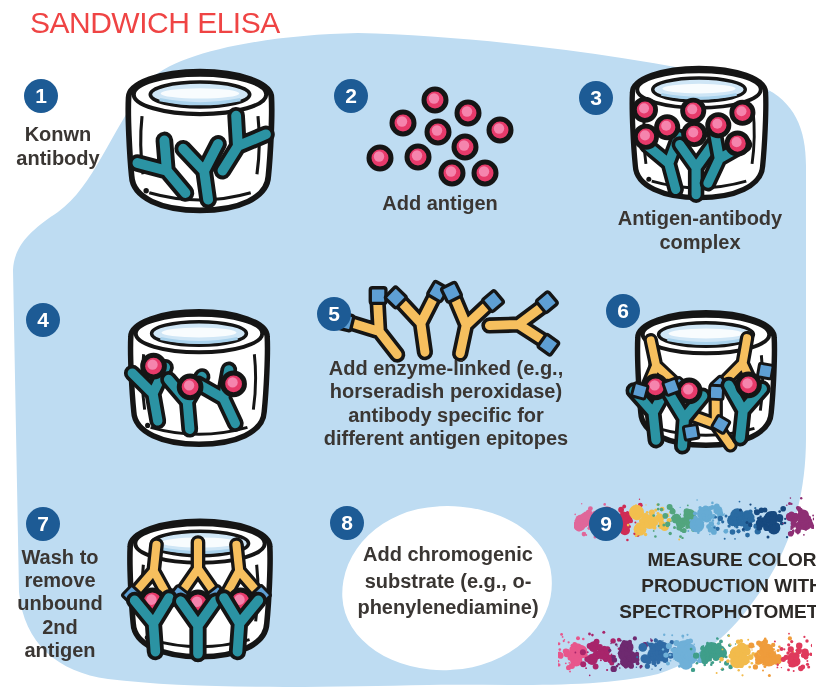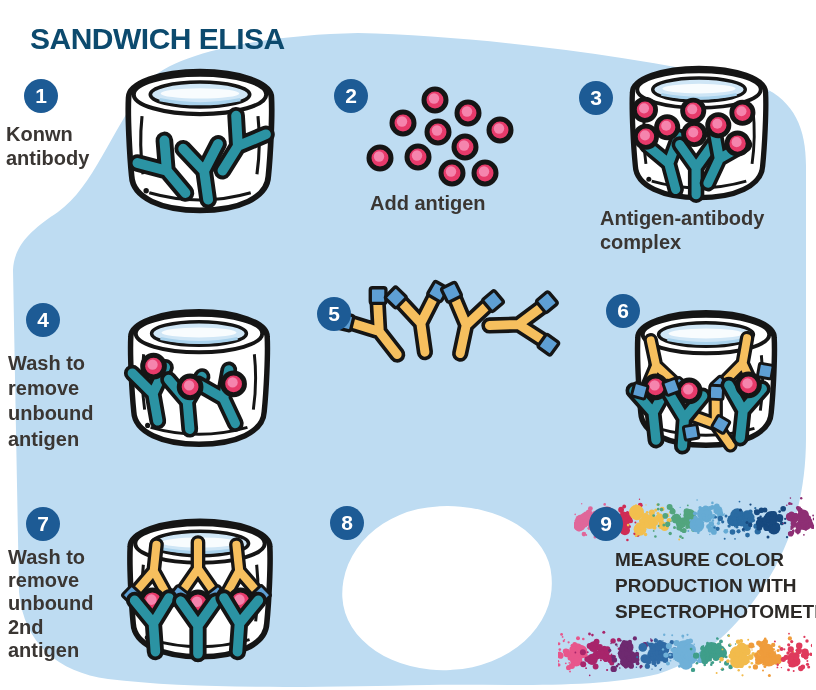--- a/index.html
+++ b/index.html
@@ -1,25 +1,25 @@
 <!DOCTYPE html>
 <html><head>
 <meta charset="utf-8">
 <style>
   html,body{margin:0;padding:0;background:#fff;}
   .stage{position:relative;width:816px;height:690px;background:#ffffff;overflow:hidden;
          font-family:"Liberation Sans",sans-serif;}
   .abs{position:absolute;}
   .blob{left:0;top:0;z-index:0;}
-  .title{left:30px;top:6px;font-size:30px;font-weight:bold;color:#0c4a6e;
-         letter-spacing:-0.5px;z-index:5;margin-top:16px;}
+  .title{left:30px;top:6px;font-size:30px;font-weight:normal;color:#ef4444;
+         letter-spacing:-0.5px;z-index:5;}
   .badge{position:absolute;width:34px;height:34px;border-radius:50%;background:#1d5b95;
          color:#fff;font-weight:bold;font-size:21px;display:flex;align-items:center;
          justify-content:center;z-index:6;}
-  .lbl{position:absolute;font-weight:bold;color:#3a3633;
+  .lbl{position:absolute;font-weight:bold;color:#3a3633;text-align:center;
        font-size:20px;line-height:1.2;z-index:5;}
   .cup{position:absolute;z-index:3;}
   .art{position:absolute;z-index:3;}
   .white-blob{position:absolute;left:342px;top:506px;width:210px;height:164px;
         background:#fff;border-radius:48% 52% 50% 50%/53% 47% 52% 48%;
         transform:rotate(-3deg);z-index:2;}
   .spray{position:absolute;z-index:4;}
   .lbl-dark{color:#2c2926;margin-left:38px;}
 </style>
 </head>
@@ -72,22 +72,23 @@
   <div class="badge" style="left:26px;top:303px">4</div>
   <div class="badge" style="left:317px;top:297px">5</div>
   <div class="badge" style="left:606px;top:294px">6</div>
   <div class="badge" style="left:26px;top:507px">7</div>
   <div class="badge" style="left:330px;top:506px">8</div>
   <div class="badge" style="left:589px;top:507px">9</div>
 
   <div class="lbl" style="left:6px;top:122px;width:104px">Konwn antibody</div>
   <div class="lbl" style="left:600px;top:206px;width:200px">Antigen-antibody complex</div>
   <div class="lbl" style="left:370px;top:191px;width:140px">Add antigen</div>
-  <div class="lbl" style="left:8px;top:351px;width:106px;line-height:1.26">Wash to remove unbound antigen</div>
+  <div class="lbl" style="left:314px;top:357px;width:264px;line-height:1.17">Add enzyme-linked (e.g., horseradish peroxidase) antibody specific for different antigen epitopes</div>
   <div class="lbl" style="left:8px;top:546px;width:104px;line-height:1.16">Wash to remove unbound 2nd antigen</div>
+  <div class="lbl" style="left:341px;top:541px;width:214px;line-height:1.33">Add chromogenic substrate (e.g., o-phenylenediamine)</div>
   <div class="lbl lbl-dark" style="left:577px;top:547px;width:234px;font-size:19px;line-height:1.38">MEASURE COLOR PRODUCTION WITH SPECTROPHOTOMETER</div>
 
   <div class="white-blob"></div>
 
   <svg class="cup" style="left:112px;top:61px" width="176" height="158" viewBox="0 0 170 150">
     <use href="#cupbody"></use>
     <use href="#abT" transform="translate(44,94) rotate(-40)"></use>
     <use href="#abT" transform="translate(87,91) rotate(-8)"></use>
     <use href="#abT" transform="translate(129,69) rotate(32)"></use>
   </svg>

